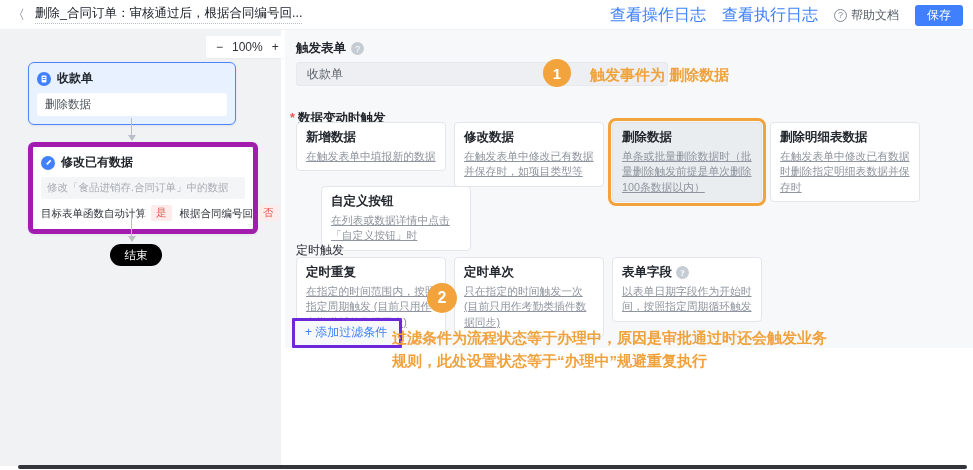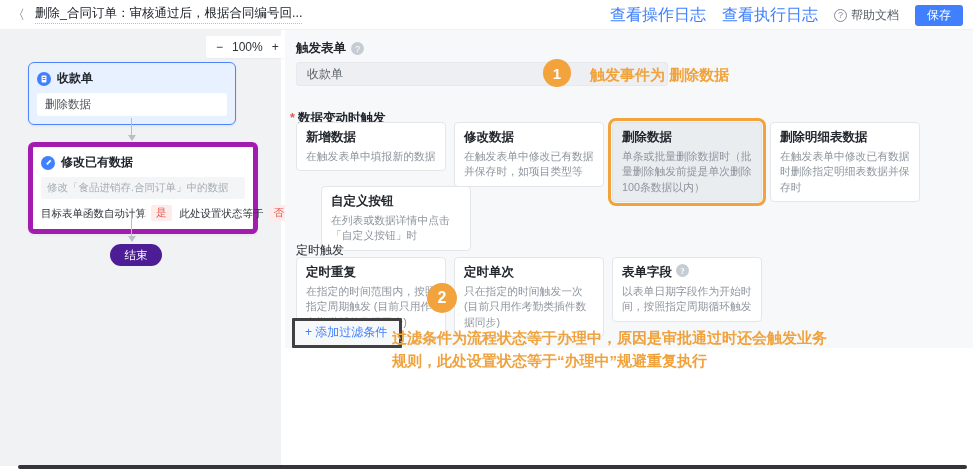--- a/index.html
+++ b/index.html
@@ -41,44 +41,44 @@
   .node-summary { background:#f4f5f7; border-radius:3px; padding:4px 6px; font-size:10.5px; color:#a8adb5;
                   white-space:nowrap; overflow:hidden; margin-bottom:6px; }
   .node-meta { display:flex; align-items:flex-end; font-size:10.5px; color:#30343b; white-space:nowrap; }
   .badge-red { display:inline-block; background:#fdeceb; color:#e6594f; font-size:10.5px;
                padding:1px 5px; border-radius:2px; margin:0 8px 0 5px; }
   .badge-red.last { margin-right:0; }
 
   .flow-arrow { position:absolute; width:0; border-left:1.5px solid #b9bfc8; }
   .arrow-head { position:absolute; width:0; height:0; border-left:4px solid transparent;
                 border-right:4px solid transparent; border-top:6px solid #b9bfc8; }
-  #end-node { position:absolute; left:110px; top:214px; width:52px; height:22px; background:#4c1d95;
+  #end-node { position:absolute; left:110px; top:214px; width:52px; height:22px; background:#000000;
               border-radius:11px; color:#fff; font-size:11.5px; display:flex; align-items:center;
               justify-content:center; cursor:pointer; }
 
   
   #config { position:absolute; left:285px; top:30px; width:688px; height:318px; background:#f7f8fa; }
   .cfg-label-row { position:absolute; display:flex; align-items:center; gap:5px; }
   .cfg-label { font-size:12.5px; font-weight:bold; color:#21252c; }
   .qmark-fill { width:13px; height:13px; background:#c6ccd4; border-radius:50%; color:#fff; font-size:9px;
                 display:inline-flex; align-items:center; justify-content:center; flex:0 0 auto; }
   .req-star { color:#e6594f; margin-right:3px; font-size:12.5px; }
   #trigger-form-input { position:absolute; left:11px; top:32px; width:372px; height:24px; background:#edeff2;
                         border:1px solid #e6e8eb; border-radius:3px; font-size:12px; color:#5c626b;
                         line-height:22px; padding:0 10px; cursor:default; }
   .section-label { position:absolute; font-size:12px; color:#2a2e35; }
   .cards-row { position:absolute; display:flex; gap:8px; align-items:flex-start; }
   .card { width:150px; background:#fff; border:1px solid #e4e6ea; border-radius:4px;
           padding:6px 9px; cursor:pointer; }
   .card-title { font-size:12.5px; font-weight:bold; color:#22262d; margin-bottom:3px;
-                display:flex; align-items:flex-start; gap:4px;font-family:Liberation Serif, serif; }
-  .card-desc { font-size:10.8px; color:#8f959e; line-height:1.42; }
+                display:flex; align-items:center; gap:4px;font-family:Liberation Serif, serif; }
+  .card-desc { font-size:10.8px; color:#8f959e; line-height:1.42;text-decoration:underline; }
   .card.selected { background:#e9edf0; border-color:#dfe2e6; }
   .hl-orange { outline:3px solid #f2a33c; outline-offset:1px; }
-  #add-filter-box { position:absolute; left:7px; top:288px; border:3px solid #404040; border-radius:1px; }
+  #add-filter-box { position:absolute; left:7px; top:288px; border:3px solid #6d28d9; border-radius:1px; }
   #add-filter-link { display:block; padding:3px 12px 4px 10px; font-size:12px; color:#4080ff;
                      cursor:pointer; background:#f7f8fa; }
 
   
   .ann-badge { position:absolute; background:#f2a33c; color:#fff; border-radius:50%;
                display:flex; align-items:center; justify-content:center; font-weight:bold; z-index:30; }
   #ann-badge-1 { left:543px; top:59px; width:28px; height:28px; font-size:15px; }
   #ann-badge-2 { left:427px; top:283px; width:30px; height:30px; font-size:16px; }
   .ann-text { position:absolute; color:#f0a23c; font-size:15px; z-index:30; white-space:nowrap;font-weight:bold; }
   #ann-note-1 { left:590px; top:66px; }
@@ -136,21 +136,21 @@
           <circle cx="7" cy="7" r="7" fill="#4080ff"></circle>
           <rect x="6.1" y="3.2" width="1.9" height="5.6" fill="#fff" transform="rotate(45 7 7)"></rect>
           <path d="M4.2 9.9 L3.8 10.4 L4.4 10.1 Z" fill="#fff" transform="rotate(45 7 7)"></path>
         </svg>
         <span class="node-title">修改已有数据</span>
       </div>
       <div class="node-summary">修改「食品进销存.合同订单」中的数据</div>
       <div class="node-meta">
         <span>目标表单函数自动计算</span>
         <span class="badge-red">是</span>
-        <span>此处设置状态等于</span>
+        <span>根据合同编号回</span>
         <span class="badge-red last">否</span>
       </div>
     </div>
 
     <div class="flow-arrow" style="left:131px; top:186px; height:20px;"></div>
     <div class="arrow-head" style="left:128px; top:206px;"></div>
 
     <div id="end-node">结束</div>
   </div>
 

